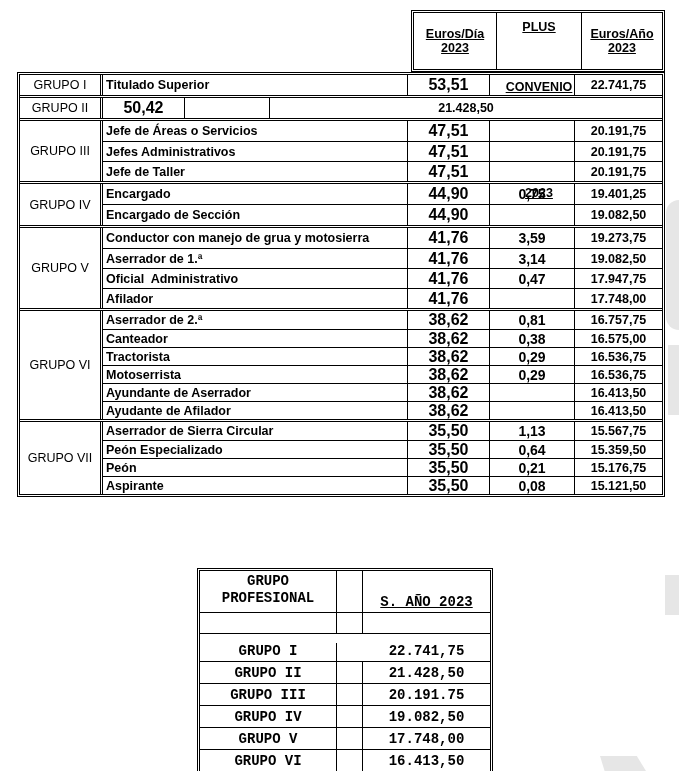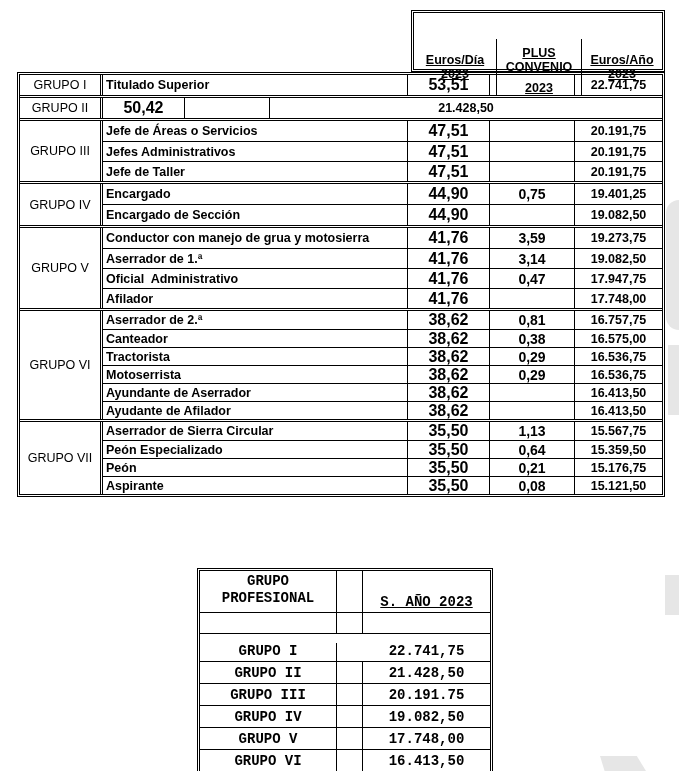--- a/index.html
+++ b/index.html
@@ -2,24 +2,24 @@
 <html><head>
 <meta charset="utf-8">
 <style>
   html, body { margin: 0; padding: 0; background: #ffffff; }
   body { width: 679px; height: 771px; position: relative; overflow: hidden; font-family: "Liberation Sans", sans-serif; color: #000; }
 
   .wm { position: absolute; background: #e6e6e6; }
 
   
   .t1-head { position: absolute; left: 411px; top: 10px; width: 254px; height: 62px; border: 3px double #000; box-sizing: border-box; display: flex; }
-  .t1-head .hc { box-sizing: border-box; height: 100%; display: flex; flex-direction: column; align-items: center; justify-content: center; font-size: 12.5px; font-weight: bold; text-align: center; line-height: 14px; margin-top: 26px; }
+  .t1-head .hc { box-sizing: border-box; height: 100%; display: flex; flex-direction: column; align-items: center; justify-content: center; font-size: 12.5px; font-weight: bold; text-align: center; line-height: 14px; }
   .t1-head .hc + .hc { border-left: 1px solid #000; }
   .u { text-decoration: underline; }
-  .t1-head .h-plus { justify-content: space-between; padding-top: 7px; }
+  .t1-head .h-plus { justify-content: space-between; padding-top: 7px; gap: 46px; }
   .t1-head .h-plus .gap { height: 14px; }
 
   .t1 { position: absolute; left: 17px; top: 72px; width: 648px; border: 3px double #000; border-top: 3px double #000; box-sizing: border-box; }
   .grp { display: flex; border-top: 3px double #000; box-sizing: border-box; }
   .grp:first-child { border-top: none; }
   .grp-label { width: 83px; flex: none; border-right: 3px double #000; box-sizing: border-box; display: flex; align-items: center; justify-content: center; font-size: 12.5px; }
   .grp-rows { flex: 1; }
   .row { display: flex; box-sizing: border-box; }
   .row + .row { border-top: 1px solid #000; }
   .c-desc { width: 305px; flex: none; padding-left: 3px; font-weight: bold; font-size: 12.5px; box-sizing: border-box; display: flex; align-items: center; border-right: 1px solid #000; }

